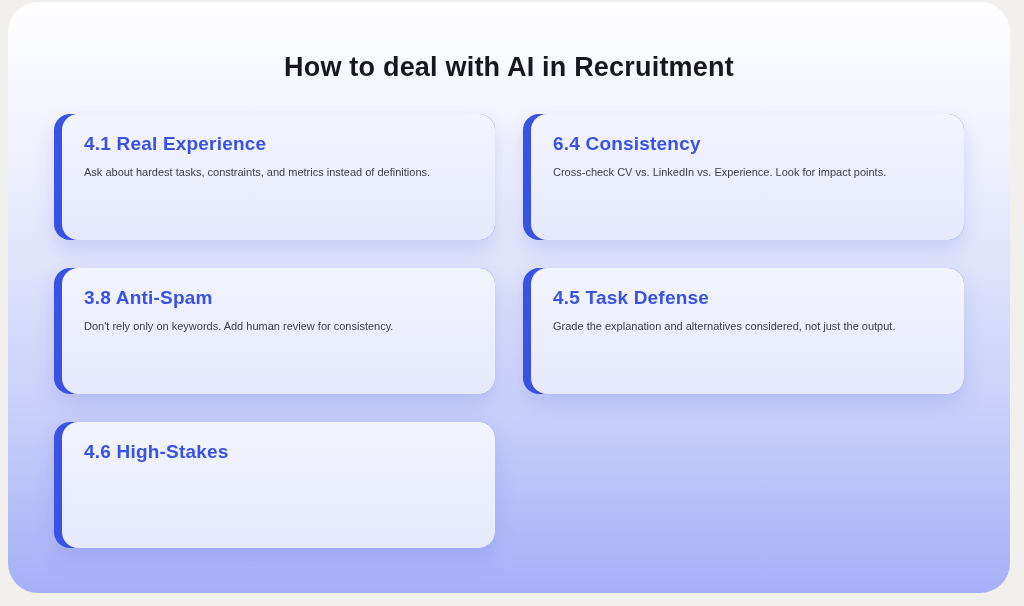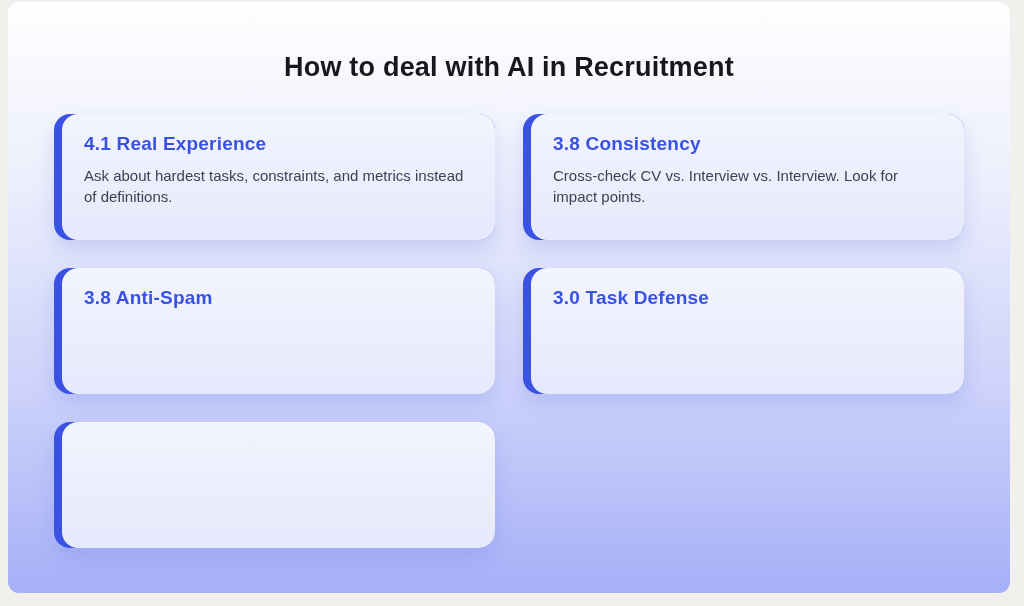--- a/index.html
+++ b/index.html
@@ -13,21 +13,21 @@
     background: #f2f0ed;
     font-family: "Liberation Sans", "DejaVu Sans", sans-serif;
     overflow: hidden;
   }
   .panel {
     position: absolute;
     left: 8px;
     right: 14px;
     top: 2px;
     bottom: 13px;
-    border-radius: 11px;
+    border-radius: 30px;
     background: linear-gradient(180deg, #fefeff 0%, #eef0fc 28%, #ccd2fa 66%, #a6b0f7 100%);
     overflow: hidden;
   }
   .title {
     text-align: center;
     padding-top: 50px;
     margin: 0;
     font-size: 27px;
     font-weight: 800;
     letter-spacing: 0.2px;
@@ -61,21 +61,21 @@
   }
   .card-heading {
     margin: 0 0 10px 0;
     font-size: 19px;
     font-weight: 800;
     color: #3a52e4;
     letter-spacing: 0.2px;
   }
   .card-body {
     margin: 0;
-    font-size: 15px;
+    font-size: 11px;
     line-height: 1.42;
     color: #41414c;
     max-width: 400px;
   }
 </style>
 </head>
 <body>
 
 <div class="panel">
   <h1 class="title">How to deal with AI in Recruitment</h1>
@@ -85,36 +85,39 @@
     <div class="card-wrap">
       <div class="card">
         <h2 class="card-heading">4.1 Real Experience</h2>
         <p class="card-body">Ask about hardest tasks, constraints, and metrics instead of definitions.</p>
       </div>
     </div>
 
 
     <div class="card-wrap">
       <div class="card">
-        <h2 class="card-heading">3.8 Consistency</h2>
-        <p class="card-body">Cross-check CV vs. Interview vs. Interview. Look for impact points.</p>
+        <h2 class="card-heading">6.4 Consistency</h2>
+        <p class="card-body">Cross-check CV vs. LinkedIn vs. Experience. Look for impact points.</p>
       </div>
     </div>
 
     <div class="card-wrap">
       <div class="card">
         <h2 class="card-heading">3.8 Anti-Spam</h2>
+        <p class="card-body">Don't rely only on keywords. Add human review for consistency.</p>
       </div>
     </div>
 
     <div class="card-wrap">
       <div class="card">
-        <h2 class="card-heading">3.0 Task Defense</h2>
+        <h2 class="card-heading">4.5 Task Defense</h2>
+        <p class="card-body">Grade the explanation and alternatives considered, not just the output.</p>
       </div>
     </div>
 
     <div class="card-wrap">
       <div class="card">
+        <h2 class="card-heading">4.6 High-Stakes</h2>
       </div>
     </div>
 
   </div>
 </div>
 
 </body></html>

